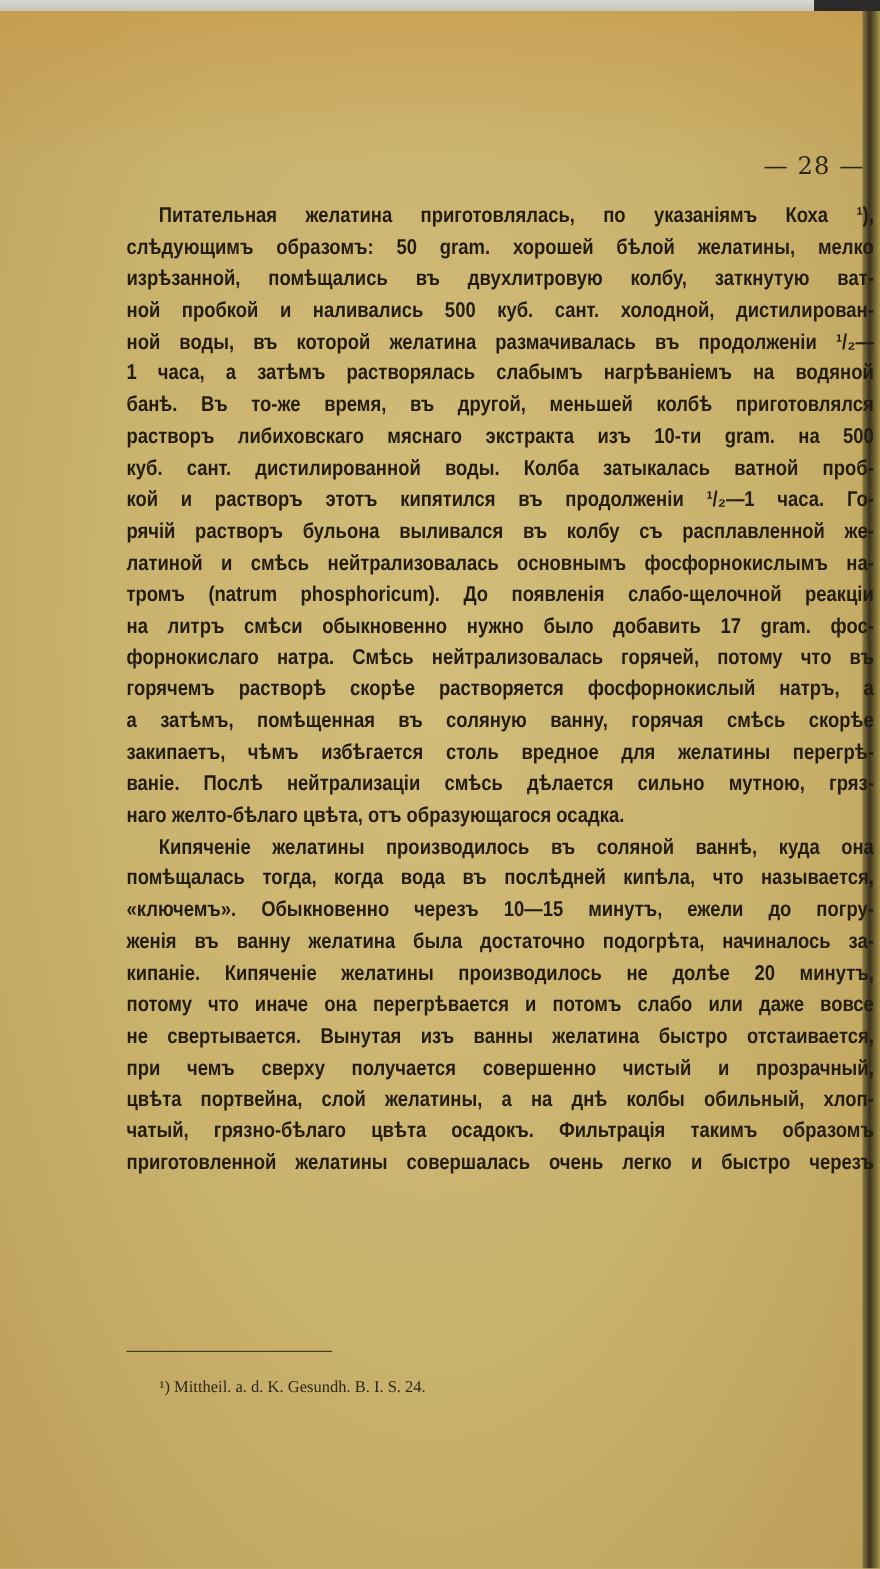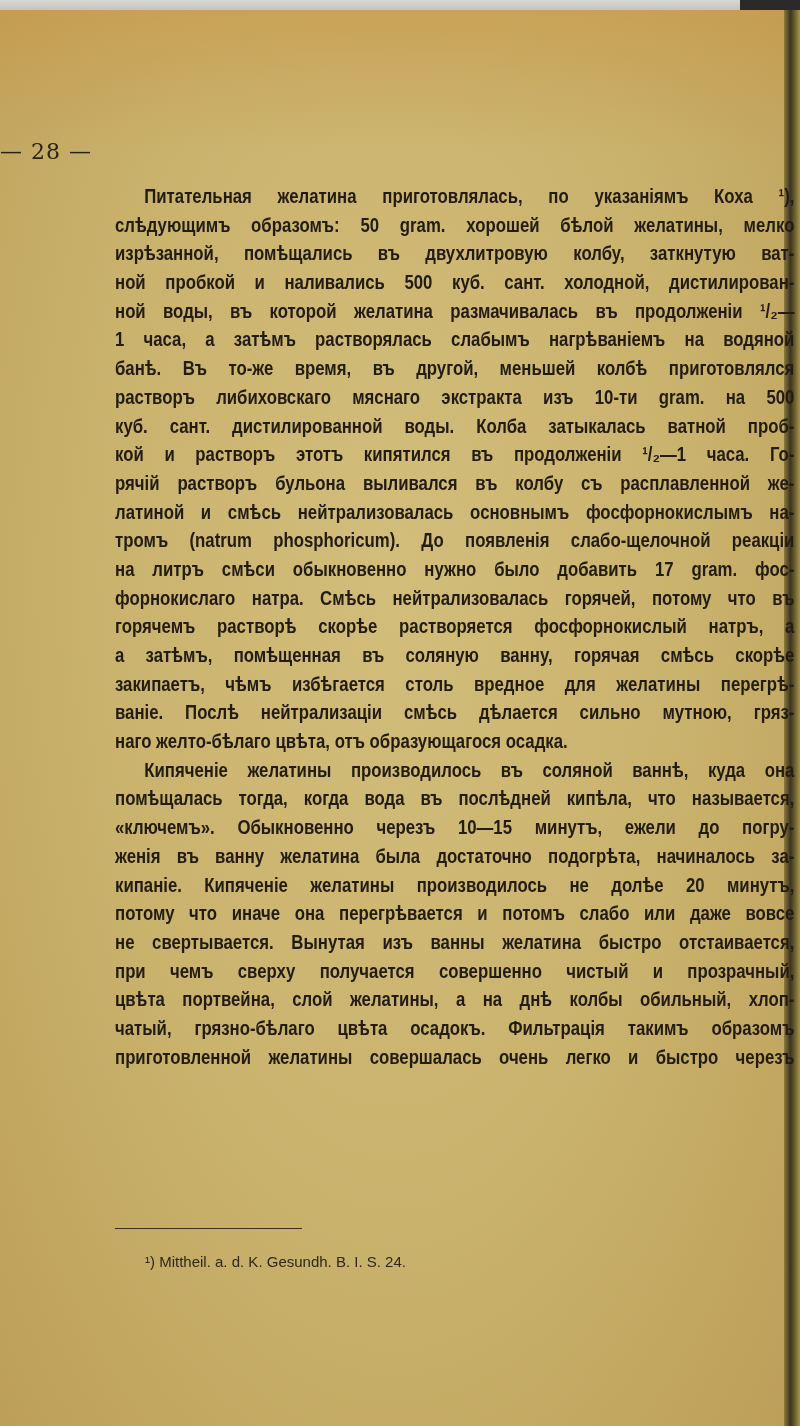--- a/index.html
+++ b/index.html
@@ -42,21 +42,21 @@
     .binding {
       position: absolute;
       right: 0; top: 10px;
       width: 16px; height: 1416px;
       background: linear-gradient(90deg, #8d7a3e 0%, #3c3420 40%, #6f6230 70%, #a8954d 100%);
     }
     .page-number {
       position: absolute;
       left: 0; width: 786px;
       top: 139px;
-      text-align: left;
+      text-align: right;
       font-size: 22px;
       color: #2a2316;
       letter-spacing: 1px;
     }
     .body-text {
       position: absolute;
       left: 115px;
       top: 182px;
       width: 690px;
       color: #231c12;
@@ -86,21 +86,21 @@
       width: 187px;
       height: 1px;
       background: #3a3020;
     }
     .footnote {
       position: absolute;
       left: 145px;
       top: 1253px;
       font-size: 15px;
       color: #2f271a;
-      font-family: Liberation Sans, sans-serif;
+      font-family: Liberation Serif, serif;
     }
   </style>
 </head>
 <body>
 
 <div class="topstrip"></div>
 <div class="topstrip-dark"></div>
 <div class="page"></div>
 <div class="page-top-tint"></div>
 <div class="binding"></div>

